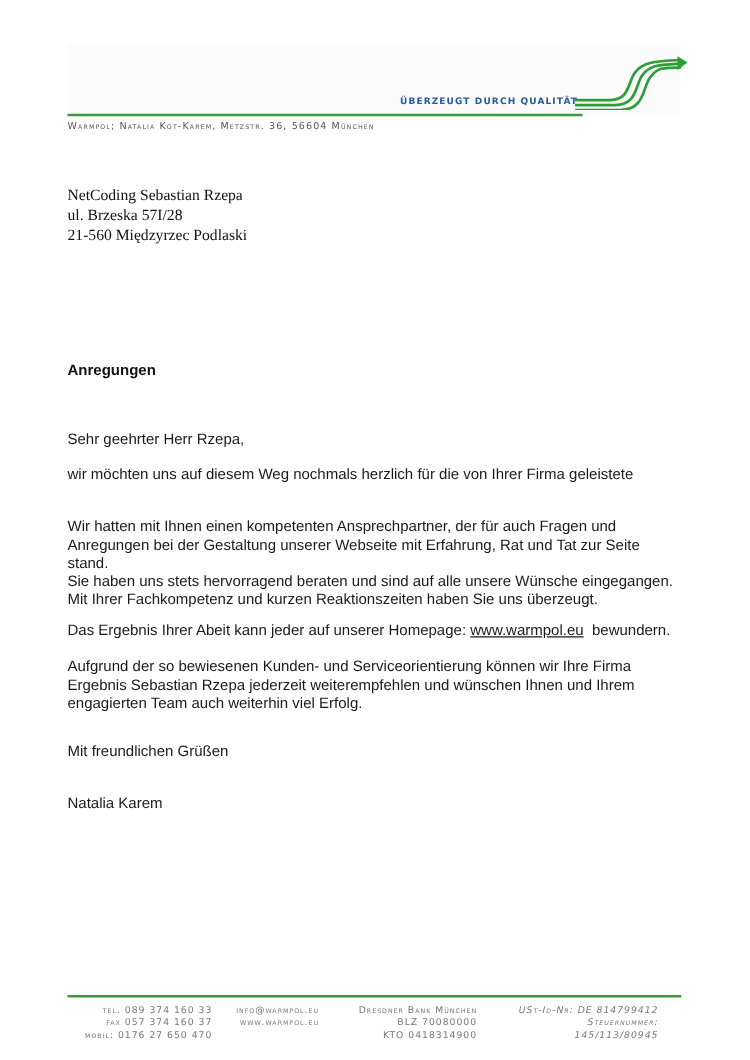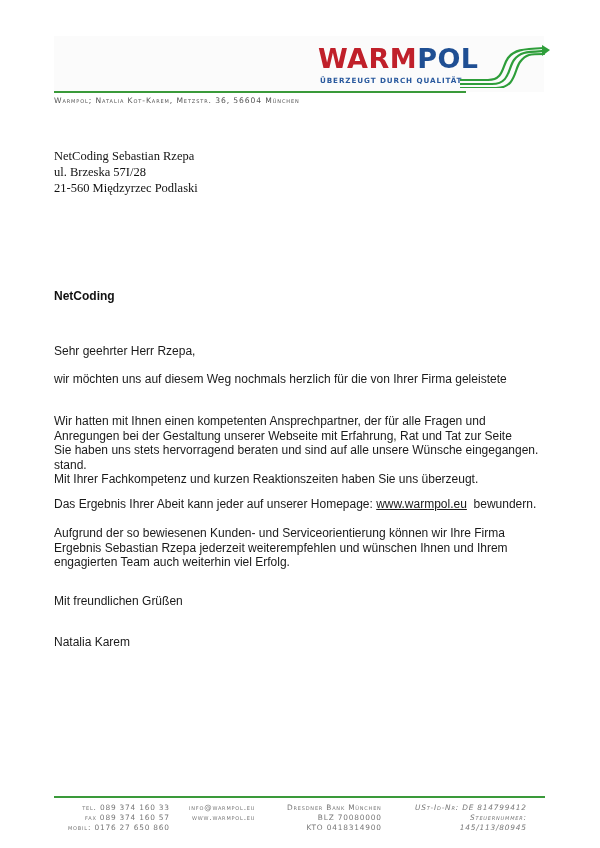--- a/index.html
+++ b/index.html
@@ -28,56 +28,55 @@
   .footer-rule { position: absolute; left: 54px; top: 796px; width: 491px; height: 2px; background: #3a9a3a; }
   .footer-col { position: absolute; top: 803px; font-size: 7.4px; line-height: 10px; letter-spacing: 0.8px; color: #777; font-family: "DejaVu Sans", sans-serif; white-space: nowrap; }
   .sc { font-variant: small-caps; text-align: right; }
 </style>
 </head>
 <body>
 
 <div class="header-band"></div>
 
 <div class="logo">
-  <div class="logo-word"><span class="logo-warm">WARM</span><span class="logo-pol">POL</span></div>
   <div class="logo-tag">ÜBERZEUGT DURCH QUALITÄT</div>
   <svg class="logo-swoosh" viewBox="0 0 90 44">
     <g fill="none" stroke="#2e9e3a" stroke-width="2.2" stroke-linecap="round">
       <path d="M0 36 L28 36 C44 36 42 22 48 14 C54 6 62 5 84 4"></path>
       <path d="M0 40 L32 40 C50 40 48 24 54 16 C60 8 66 8 84 7"></path>
       <path d="M0 44 L36 44 C56 44 54 26 60 18 C66 10 70 10 84 10"></path>
     </g>
     <polygon points="82,1 90,6 82,12" fill="#2e9e3a"></polygon>
   </svg>
 </div>
 
 <div class="header-rule"></div>
 <div class="sender-line">Warmpol; Natalia Kot-Karem, Metzstr. 36, 56604 München</div>
 
 <div class="address">
   <div>NetCoding Sebastian Rzepa</div>
   <div>ul. Brzeska 57I/28</div>
   <div>21-560 Międzyrzec Podlaski</div>
 </div>
 
-<div class="subject">NetCoding</div>
+<div class="subject">Anregungen</div>
 
 <div class="body-text" style="top:344px;">
   <div class="ln">Sehr geehrter Herr Rzepa,</div>
 </div>
 
 <div class="body-text" style="top:372px;">
   <div class="ln">wir möchten uns auf diesem Weg nochmals herzlich für die von Ihrer Firma geleistete</div>
 </div>
 
 <div class="body-text" style="top:414px;">
-  <div class="ln">Wir hatten mit Ihnen einen kompetenten Ansprechpartner, der für alle Fragen und</div>
+  <div class="ln">Wir hatten mit Ihnen einen kompetenten Ansprechpartner, der für auch Fragen und</div>
   <div class="ln">Anregungen bei der Gestaltung unserer Webseite mit Erfahrung, Rat und Tat zur Seite</div>
+  <div class="ln">stand.</div>
   <div class="ln">Sie haben uns stets hervorragend beraten und sind auf alle unsere Wünsche eingegangen.</div>
-  <div class="ln">stand.</div>
   <div class="ln">Mit Ihrer Fachkompetenz und kurzen Reaktionszeiten haben Sie uns überzeugt.</div>
 </div>
 
 <div class="body-text" style="top:497px;">
   <div class="ln"><span>Das Ergebnis Ihrer Abeit kann jeder auf unserer Homepage: </span><span class="link">www.warmpol.eu</span><span style="white-space:pre;">  bewundern.</span></div>
 </div>
 
 <div class="body-text" style="top:526px;">
   <div class="ln">Aufgrund der so bewiesenen Kunden- und Serviceorientierung können wir Ihre Firma</div>
   <div class="ln">Ergebnis Sebastian Rzepa jederzeit weiterempfehlen und wünschen Ihnen und Ihrem</div>
@@ -88,22 +87,22 @@
   <div class="ln">Mit freundlichen Grüßen</div>
 </div>
 <div class="body-text" style="top:635px;">
   <div class="ln">Natalia Karem</div>
 </div>
 
 <div class="footer-rule"></div>
 
 <div class="footer-col sc" style="left:68px;">
   <div>tel. 089 374 160 33</div>
-  <div>fax  089 374 160 57</div>
-  <div>mobil: 0176 27 650 860</div>
+  <div>fax  057 374 160 37</div>
+  <div>mobil: 0176 27 650 470</div>
 </div>
 
 <div class="footer-col sc" style="left:189px;">
   <div>info@warmpol.eu</div>
   <div>www.warmpol.eu</div>
 </div>
 
 <div class="footer-col sc" style="left:287px;">
   <div>Dresdner Bank München</div>
   <div>BLZ 70080000</div>

